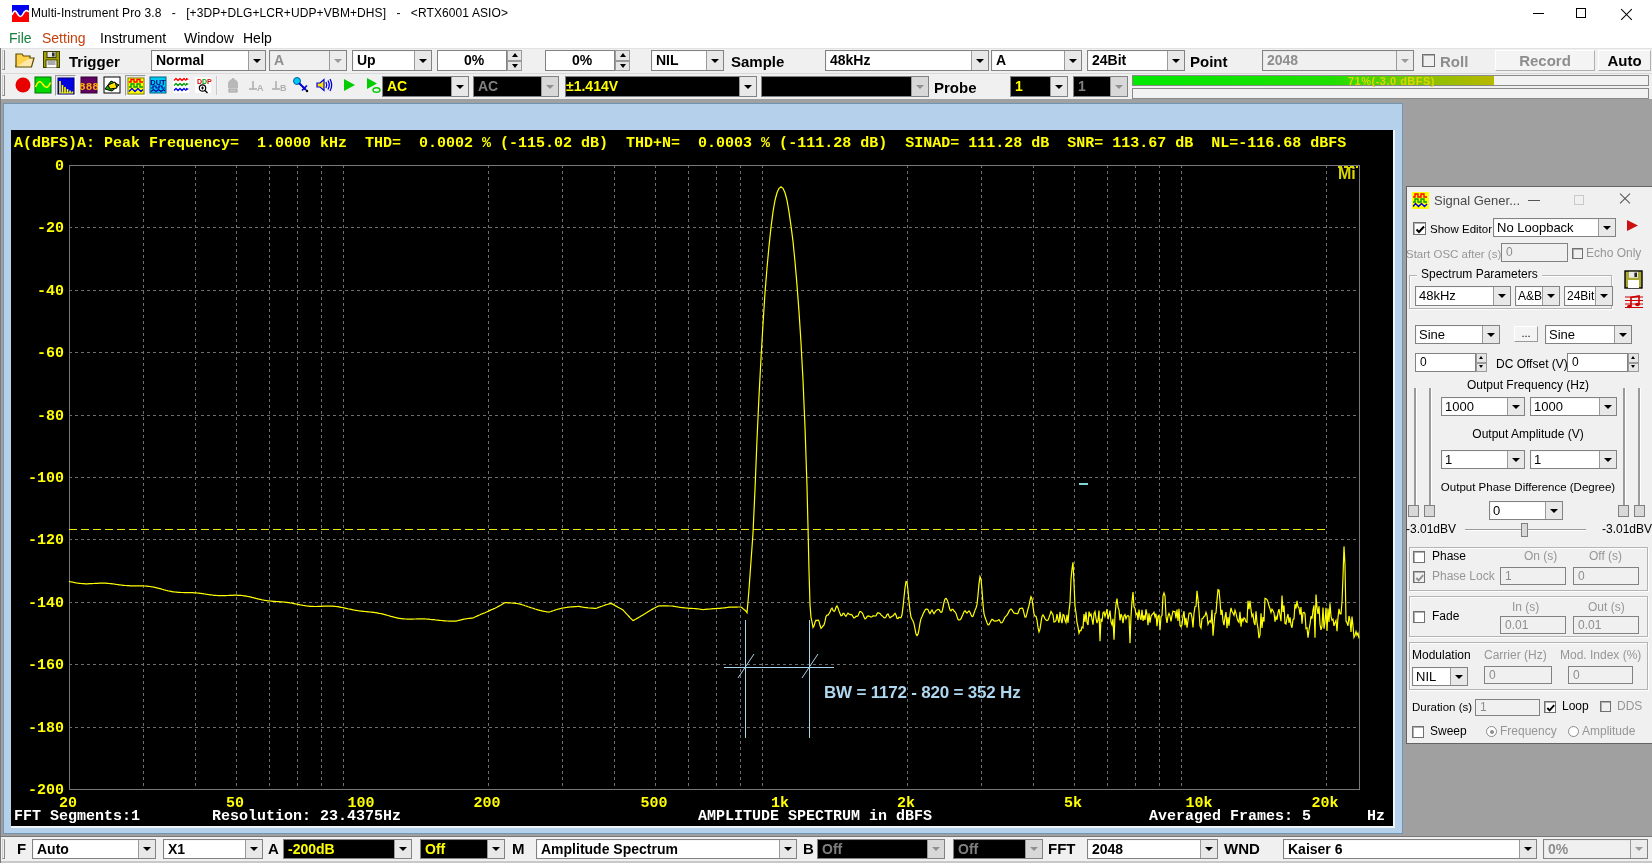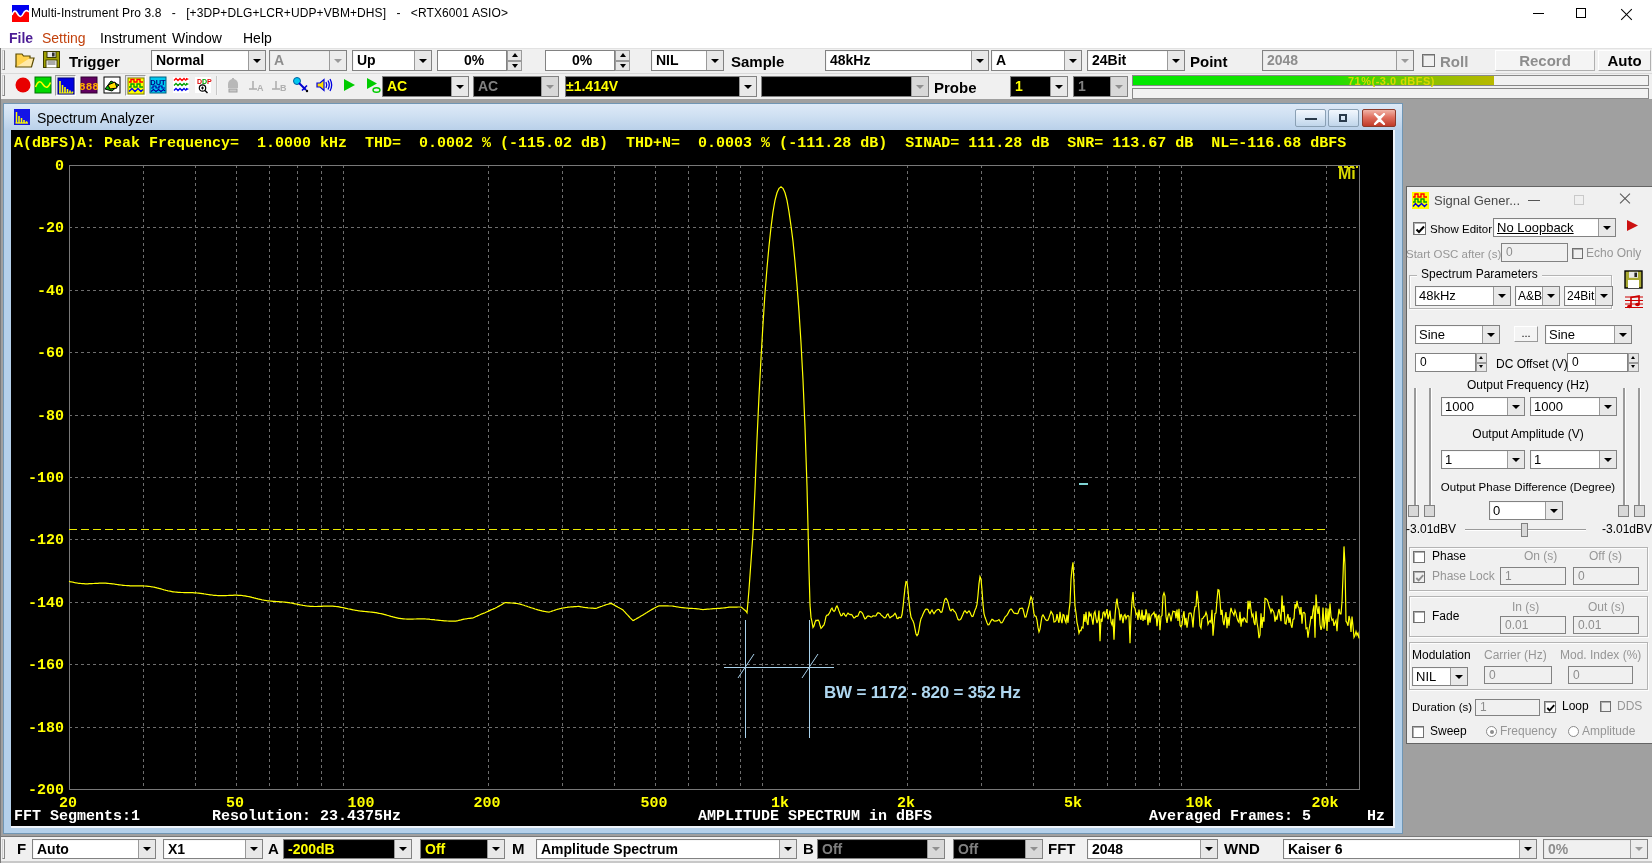--- a/index.html
+++ b/index.html
@@ -32,24 +32,24 @@
 </svg>
 <div class="lb" style="left:31px;top:7px;font-size:12px;color:#000;letter-spacing:0.1px;">Multi-Instrument Pro 3.8&nbsp;&nbsp; - &nbsp;&nbsp;[+3DP+DLG+LCR+UDP+VBM+DHS]&nbsp;&nbsp; - &nbsp;&nbsp;&lt;RTX6001 ASIO&gt;</div>
 <div style="position:absolute;left:1533px;top:13px;width:11px;height:1px;background:#000;"></div>
 <div style="position:absolute;left:1576px;top:8px;width:10px;height:10px;border:1px solid #000;"></div>
 <div style="position:absolute;left:1620px;top:8px;width:13px;height:13px;">
 <i style="position:absolute;left:-1px;top:6px;width:15px;height:1px;background:#000;transform:rotate(45deg);"></i>
 <i style="position:absolute;left:-1px;top:6px;width:15px;height:1px;background:#000;transform:rotate(-45deg);"></i>
       </div>
 </div>
 <div style="position:absolute;left:0;top:26px;width:1652px;height:22px;background:#fff;">
-      <div class="lb" style="left:9px;top:4px;font-size:14px;color:#4c1d95;font-weight:bold;">File</div>
+      <div class="lb" style="left:9px;top:4px;font-size:14px;color:#15803d;">File</div>
       <div class="lb" style="left:42px;top:4px;font-size:14px;color:#c2410c;">Setting</div>
       <div class="lb" style="left:100px;top:4px;font-size:14px;color:#000;">Instrument</div>
-      <div class="lb" style="left:172px;top:4px;font-size:14px;color:#000;">Window</div>
+      <div class="lb" style="left:184px;top:4px;font-size:14px;color:#000;">Window</div>
       <div class="lb" style="left:243px;top:4px;font-size:14px;color:#000;">Help</div>
     </div>
     <div style="position:absolute;left:0;top:48px;width:1652px;height:25px;background:#f0f0f0;border-top:1px solid #e2e2e2;"></div>
     <div class="grip" style="left:2px;top:50px;height:20px;"></div>
     <svg style="position:absolute;left:15px;top:51px" width="22" height="18" viewBox="0 0 22 18">
 <path d="M1 16 L3 7 L19 7 L16.5 16 Z" fill="#ffe9a8" stroke="#5a4a00" stroke-width="1.2"></path>
 <path d="M1 16 L1 3 L7 3 L8.5 5 L15 5 L15 7" fill="#ffd24d" stroke="#5a4a00" stroke-width="1.2"></path>
 </svg>
     <svg style="position:absolute;left:43px;top:51px" width="17" height="17" viewBox="0 0 17 17">
 <rect x="0.5" y="0.5" width="16" height="16" fill="#a0a000" stroke="#3c3c00"></rect>
@@ -293,39 +293,20 @@
       <i class="da" style="width:17px;background:#d8d8d8;">
         <b style="border-top-color:#909090"></b>
       </i>
     </div>
     <div style="position:absolute;left:1132px;top:75px;width:517px;height:11px;border:1px solid #898989;background:#f2f2f2;">
 <div style="position:absolute;left:0;top:0;width:361px;height:9px;background:linear-gradient(to right,#00e800,#1ee000 55%,#8cc000 82%,#b8b800);"></div>
 <div style="position:absolute;left:0;top:-1px;width:517px;text-align:center;font-size:11px;font-weight:bold;color:#d8d800;letter-spacing:0.5px;">71%(-3.0 dBFS)</div>
 </div>
     <div style="position:absolute;left:1132px;top:88px;width:517px;height:11px;border:1px solid #898989;background:#f2f2f2;"></div>
     <div style="position:absolute;left:3px;top:103px;width:1400px;height:731px;background:#b4d0ea;border:1px solid #7096b4;">
-<div style="position:absolute;left:0;top:0;width:1398px;height:26px;background:linear-gradient(#dde9f7,#cfe0f2 45%,#b9d0e9);">
-<svg style="position:absolute;left:10px;top:5px" width="16" height="16" viewBox="0 0 16 16">
-<rect x="0" y="0" width="16" height="16" fill="#1414e6"></rect>
-<path d="M2.5 14 L2.5 3 M5 14 L5 7 M7.5 14 L7.5 9 M10 14 L10 11 M12.5 14 L12.5 12.2" stroke="#ffff00" stroke-width="1.5"></path>
-<line x1="1.5" y1="14" x2="14" y2="14" stroke="#ffff00" stroke-width="1.3"></line>
-</svg>
-<div class="lb" style="left:33px;top:6px;font-size:14px;color:#000;">Spectrum Analyzer</div>
-<div style="position:absolute;left:1291px;top:5px;width:31px;height:18px;background:linear-gradient(#f2f7fd,#dce9f6 45%,#c0d5ea);border:1px solid #8aa0b4;border-radius:2px;">
-<i style="position:absolute;left:9px;top:8px;width:12px;height:2px;background:#2a3a4a;"></i>
-        </div>
-<div style="position:absolute;left:1324px;top:5px;width:31px;height:18px;background:linear-gradient(#f2f7fd,#dce9f6 45%,#c0d5ea);border:1px solid #8aa0b4;border-radius:2px;">
-<i style="position:absolute;left:10px;top:4px;width:8px;height:8px;border:2px solid #2a3a4a;"></i>
-        </div>
-<div style="position:absolute;left:1358px;top:5px;width:34px;height:18px;background:linear-gradient(#f0b4a8,#e07060 45%,#c03a28);border:1px solid #8c3a2a;border-radius:2px;">
-<svg style="position:absolute;left:10px;top:3px" width="13" height="12" viewBox="0 0 13 12">
-            <path d="M2 1 L6.5 4.8 L11 1 M2 11 L6.5 7.2 L11 11 M2 1 L11 11 M11 1 L2 11" stroke="#fff" stroke-width="2.2" fill="none" stroke-linecap="round"></path>
-          </svg>
-        </div>
-</div>
 <div style="position:absolute;left:7px;top:26px;width:1384px;height:698px;background:#000;border-right:2px solid #f0f5fb;border-bottom:2px solid #f0f5fb;">
 </div>
 <svg style="position:absolute;left:7px;top:26px;" width="1382" height="696" viewBox="10 129 1382 696">
         <rect x="10" y="129" width="1382" height="696" fill="#000"></rect>
         <line x1="142.5" y1="164" x2="142.5" y2="788" stroke="#6e6e6e" stroke-dasharray="3 3"></line>
         <line x1="194.5" y1="164" x2="194.5" y2="788" stroke="#6e6e6e" stroke-dasharray="3 3"></line>
         <line x1="235.5" y1="164" x2="235.5" y2="788" stroke="#6e6e6e" stroke-dasharray="3 3"></line>
         <line x1="268.5" y1="164" x2="268.5" y2="788" stroke="#6e6e6e" stroke-dasharray="3 3"></line>
         <line x1="296.5" y1="164" x2="296.5" y2="788" stroke="#6e6e6e" stroke-dasharray="3 3"></line>
         <line x1="320.5" y1="164" x2="320.5" y2="788" stroke="#6e6e6e" stroke-dasharray="3 3"></line>
@@ -410,21 +391,21 @@
     <div style="position:absolute;left:1619px;top:193px;width:12px;height:12px;">
 <i style="position:absolute;left:-1px;top:5px;width:14px;height:1px;background:#555;transform:rotate(45deg);"></i>
 <i style="position:absolute;left:-1px;top:5px;width:14px;height:1px;background:#555;transform:rotate(-45deg);"></i>
     </div>
     <div class="cb" style="left:1413px;top:222px;width:13px;height:13px;background:#fff;">
       <svg width="13" height="13" viewBox="0 0 13 13" style="position:absolute;left:0;top:0">
         <polyline points="2.5,6.5 5,9 10,3.5" fill="none" stroke="#000" stroke-width="2"></polyline>
       </svg>
     </div>
     <div class="lb" style="left:1430px;top:223px;font-size:11.5px;color:#000;">Show Editor</div>
-    <div class="dd" style="left:1493px;top:218px;width:123px;height:19px;background:#fff;text-decoration:underline;">
+    <div class="dd" style="left:1493px;top:218px;width:123px;height:19px;background:#fff;">
       <span style="color:#000;padding-left:3px;font-size:13px;line-height:17px;font-weight:normal;">No Loopback</span>
       <i class="da" style="width:17px;background:#e8e8e8;">
         <b style="border-top-color:#000"></b>
       </i>
     </div>
     <svg style="position:absolute;left:1626px;top:219px" width="13" height="13" viewBox="0 0 13 13">
       <path d="M1 1 L12 6.5 L1 12 Z" fill="#cc1111"></path>
     </svg>
     <div class="lb" style="left:1406px;top:248px;font-size:11.5px;color:#969696;">Start OSC after (s)</div>
     <div class="tbx" style="left:1501px;top:243px;width:67px;height:19px;background:#f0f0f0;">

